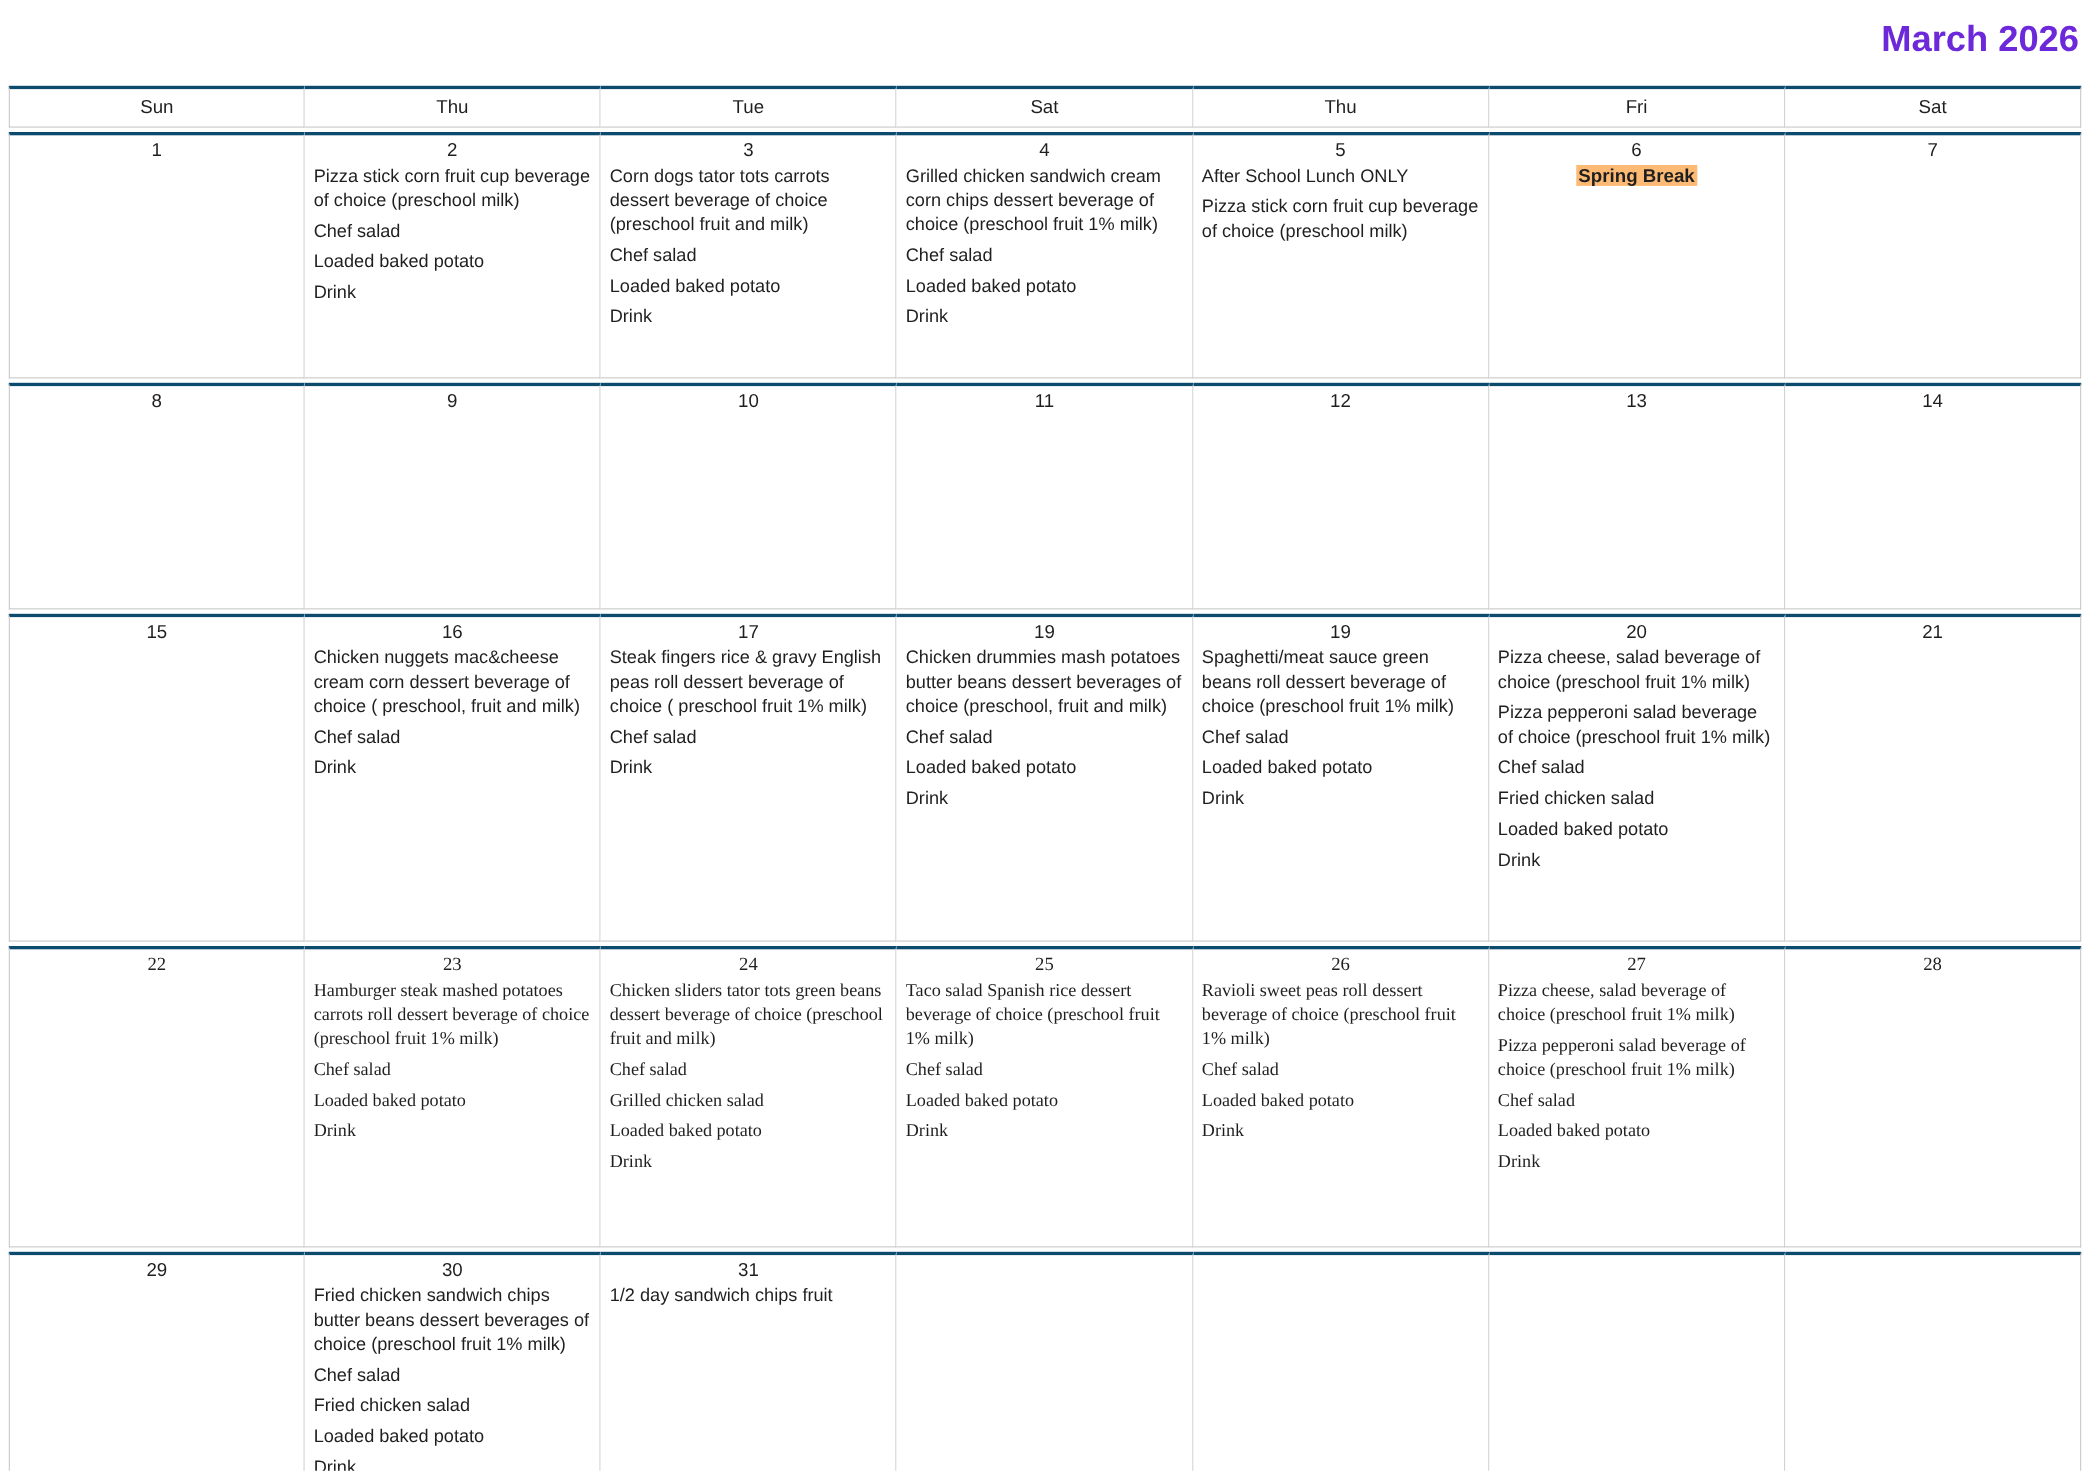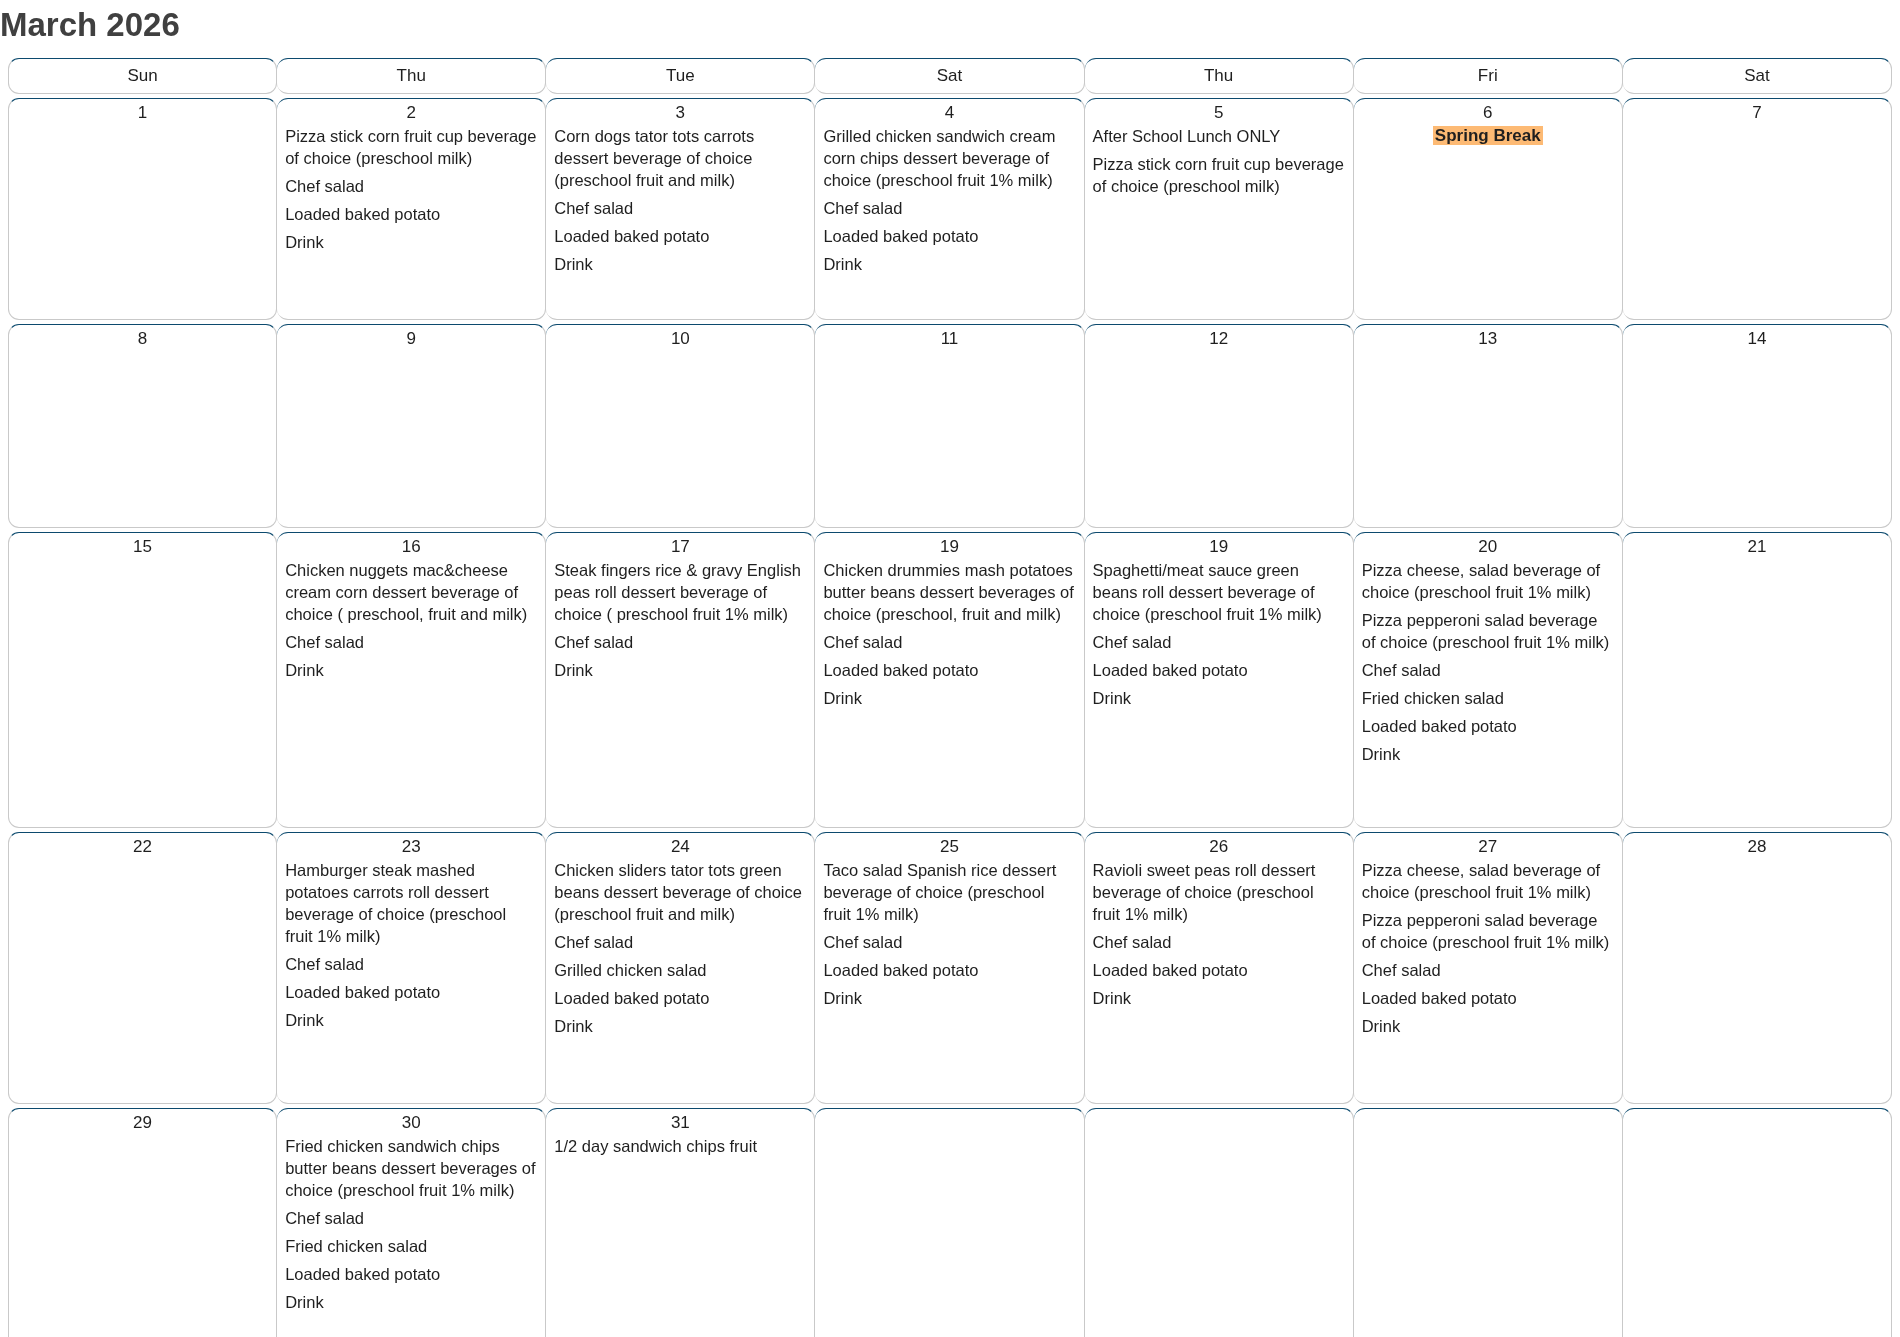--- a/index.html
+++ b/index.html
@@ -1,30 +1,30 @@
 <!DOCTYPE html>
 <html><head>
 <meta charset="utf-8">
 <style>
   html,body{margin:0;padding:0;background:#ffffff;width:1900px;height:1337px;overflow:hidden;
     font-family:"Liberation Sans", sans-serif;color:#1f1f1f;}
   h1[data-name="page-title"]{
-    font-size:33px;font-weight:700;text-align:left;margin:0;padding:6px 0 10px 0;color:#404040;}
+    font-size:33px;font-weight:700;text-align:right;margin:10px;padding:6px 0 10px 0;color:#6d28d9;}
   table[data-name="calendar-table"]{
     table-layout:fixed;border-collapse:separate;border-spacing:0 4px;
     width:1884px;margin-left:8px;}
-  th,td{border-top:1px solid #0c4a6e;border-bottom:1px solid #c9c9c9;border-right:1px solid #c9c9c9;
-    vertical-align:top;background:#fff;border-radius:11px;}
+  th,td{border-top:3px solid #0c4a6e;border-bottom:1px solid #c9c9c9;border-right:1px solid #c9c9c9;
+    vertical-align:top;background:#fff;}
   th:first-child,td:first-child{border-left:1px solid #c9c9c9;}
   th{font-weight:400;font-size:17px;text-align:center;height:30px;vertical-align:middle;padding:2px;}
   td{padding:0 8px 6px 8px;}
   tbody tr:nth-child(1) td{height:214px;}
   tbody tr:nth-child(2) td{height:196px;}
   tbody tr:nth-child(3) td{height:288px;}
-  tbody tr:nth-child(4) td{height:264px;}
+  tbody tr:nth-child(4) td{height:264px;font-family:Liberation Serif, serif;}
   tbody tr:nth-child(5) td{height:242px;}
   .date{ text-align:center;font-size:17px;margin:4px 0 2px 0;}
   p.menu-item{font-size:16.5px;line-height:22px;margin:0 0 6px 0;}
   p.special{text-align:center;font-size:17px;line-height:22px;margin:2px 0 6px 0;}
   p.special span{font-weight:700;padding:0 2px;}
 </style>
 </head>
 <body>
 
 <h1 data-name="page-title">March 2026</h1>

